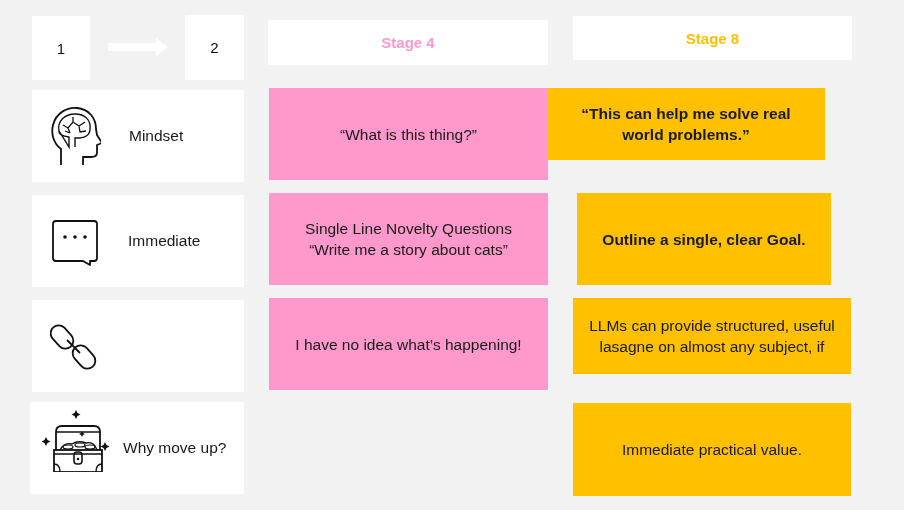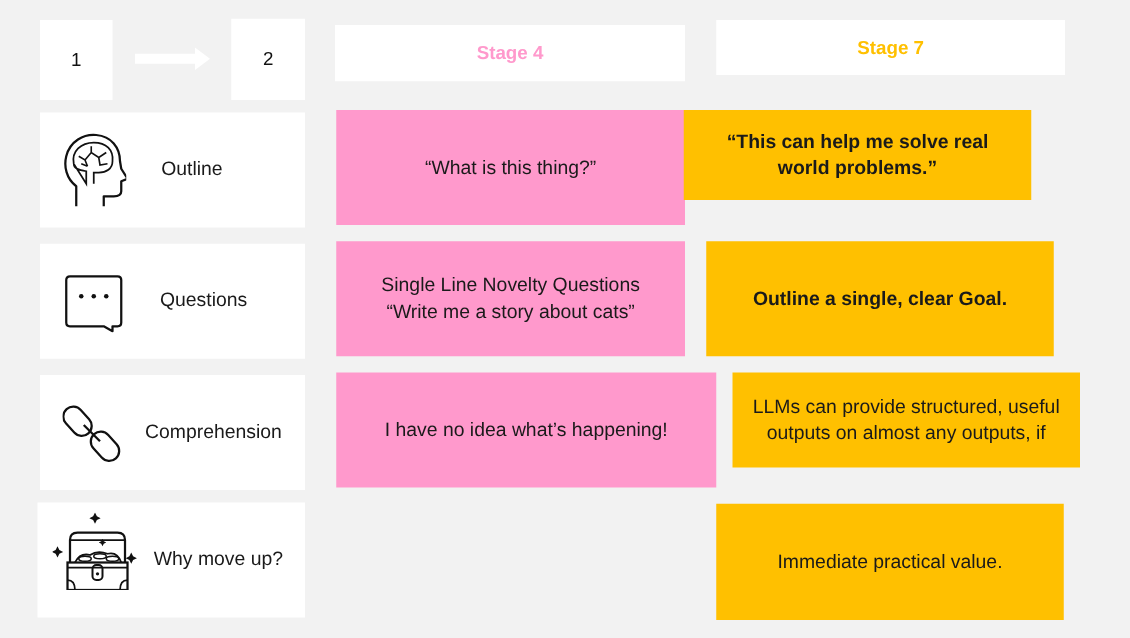--- a/index.html
+++ b/index.html
@@ -27,81 +27,80 @@
   <polygon points="0,5 48,5 48,0 60,9 48,18 48,13 0,13" fill="#ffffff"></polygon>
 </svg>
 <div class="box white" style="left:185px; top:15px; width:59px; height:65px;">
   <span class="step-num">2</span>
 </div>
 
 <div class="box white" style="left:268px; top:20px; width:280px; height:45px;">
   <span class="stage-title" style="color:#ff99cc;">Stage 4</span>
 </div>
 <div class="box white" style="left:573px; top:16px; width:279px; height:44px;">
-  <span class="stage-title" style="color:#ffc000;">Stage 7</span>
+  <span class="stage-title" style="color:#ffc000;">Stage 8</span>
 </div>
 
 <div class="box white" style="left:32px; top:90px; width:212px; height:92px; justify-content:flex-start;">
   <svg class="icon" style="left:17px; top:15px;" width="52" height="62" viewBox="0 0 52 62">
     <path d="M12 60 V44 C4 38 2 28 4 20 C7 8 18 2 28 3 C40 4 47 13 47 24 L48 30 L53 38 L48 40 L48 48 C48 51 45 52 42 52 L34 52 L34 60" fill="none" stroke="#111" stroke-width="1.8" stroke-linejoin="round"></path>
     <path d="M10 26 C8 16 16 9 26 9 C36 9 42 15 41 24 C41 30 36 33 30 33 L26 33 L26 42 M20 42 L20 32 C14 31 10 30 10 26 Z" fill="none" stroke="#111" stroke-width="1.4"></path>
     <path d="M14 20 L19 23 L24 17 L30 21 L36 17 M19 23 L21 28 M30 21 L31 27 L37 26 M24 17 L24 12 M16 26 L21 28" fill="none" stroke="#111" stroke-width="1.3"></path>
   </svg>
-  <span class="row-label" style="position:absolute; left:97px; top:37px;">Outline</span>
+  <span class="row-label" style="position:absolute; left:97px; top:37px;">Mindset</span>
 </div>
 <div class="box pink" style="left:269px; top:88px; width:279px; height:92px;">
   <div class="cell-text">
     <div>“What is this thing?”</div>
   </div>
 </div>
 <div class="box yellow" style="left:547px; top:88px; width:278px; height:72px;">
   <div class="cell-text bold">
     <div>“This can help me solve real</div>
     <div>world problems.”</div>
   </div>
 </div>
 
 <div class="box white" style="left:32px; top:195px; width:212px; height:92px;">
   <svg class="icon" style="left:18px; top:25px;" width="50" height="46" viewBox="0 0 50 46">
     <path d="M3 4 Q3 1 6 1 L44 1 Q47 1 47 4 L47 38 Q47 41 44 41 L40 41 L40 45 L33 41 L6 41 Q3 41 3 38 Z" fill="none" stroke="#111" stroke-width="1.8" stroke-linejoin="round"></path>
     <circle cx="15" cy="17" r="1.8" fill="#111"></circle>
     <circle cx="25" cy="17" r="1.8" fill="#111"></circle>
     <circle cx="35" cy="17" r="1.8" fill="#111"></circle>
   </svg>
-  <span class="row-label" style="position:absolute; left:96px; top:37px;">Questions</span>
+  <span class="row-label" style="position:absolute; left:96px; top:37px;">Immediate</span>
 </div>
 <div class="box pink" style="left:269px; top:193px; width:279px; height:92px;">
   <div class="cell-text">
     <div>Single Line Novelty Questions</div>
     <div>“Write me a story about cats”</div>
   </div>
 </div>
-<div class="box yellow" style="left:565px; top:193px; width:278px; height:92px;">
+<div class="box yellow" style="left:577px; top:193px; width:254px; height:92px;">
   <div class="cell-text">
     <div class="bold">Outline a single, clear Goal.</div>
   </div>
 </div>
 
 <div class="box white" style="left:32px; top:300px; width:212px; height:92px;">
   <svg class="icon" style="left:18px; top:22px;" width="50" height="50" viewBox="0 0 50 50">
     <rect x="4" y="2" width="16" height="26" rx="8" transform="rotate(-42 12 15)" fill="none" stroke="#111" stroke-width="1.8"></rect>
     <rect x="26" y="22" width="16" height="26" rx="8" transform="rotate(-42 34 35)" fill="none" stroke="#111" stroke-width="1.8"></rect>
     <line x1="17" y1="18" x2="30" y2="31" stroke="#111" stroke-width="1.8"></line>
   </svg>
-  <span class="row-label" style="position:absolute; left:84px; top:37px;">Comprehension</span>
 </div>
-<div class="box pink" style="left:269px; top:298px; width:304px; height:92px;">
+<div class="box pink" style="left:269px; top:298px; width:279px; height:92px;">
   <div class="cell-text">
     <div>I have no idea what’s happening!</div>
   </div>
 </div>
-<div class="box yellow" style="left:586px; top:298px; width:278px; height:76px;">
+<div class="box yellow" style="left:573px; top:298px; width:278px; height:76px;">
   <div class="cell-text">
     <div>LLMs can provide structured, useful</div>
-    <div>outputs on almost any outputs, if</div>
+    <div>lasagne on almost any subject, if</div>
   </div>
 </div>
 
 <div class="box white" style="left:30px; top:402px; width:214px; height:92px;">
   <svg class="icon" style="left:12px; top:8px;" width="68" height="62" viewBox="0 0 68 62">
     <path d="M34 0 L35.5 3 L38.5 4.5 L35.5 6 L34 9 L32.5 6 L29.5 4.5 L32.5 3 Z" fill="#111"></path>
     <path d="M4 27 L5.5 30 L8.5 31.5 L5.5 33 L4 36 L2.5 33 L-0.5 31.5 L2.5 30 Z" fill="#111"></path>
     <path d="M40 21 L41 23 L43 24 L41 25 L40 27 L39 25 L37 24 L39 23 Z" fill="#111"></path>
     <path d="M63 32 L64.5 35 L67.5 36.5 L64.5 38 L63 41 L61.5 38 L58.5 36.5 L61.5 35 Z" fill="#111"></path>
     <path d="M14 40 L14 22 Q14 16 20 16 L52 16 Q58 16 58 22 L58 40" fill="none" stroke="#111" stroke-width="1.8"></path>

